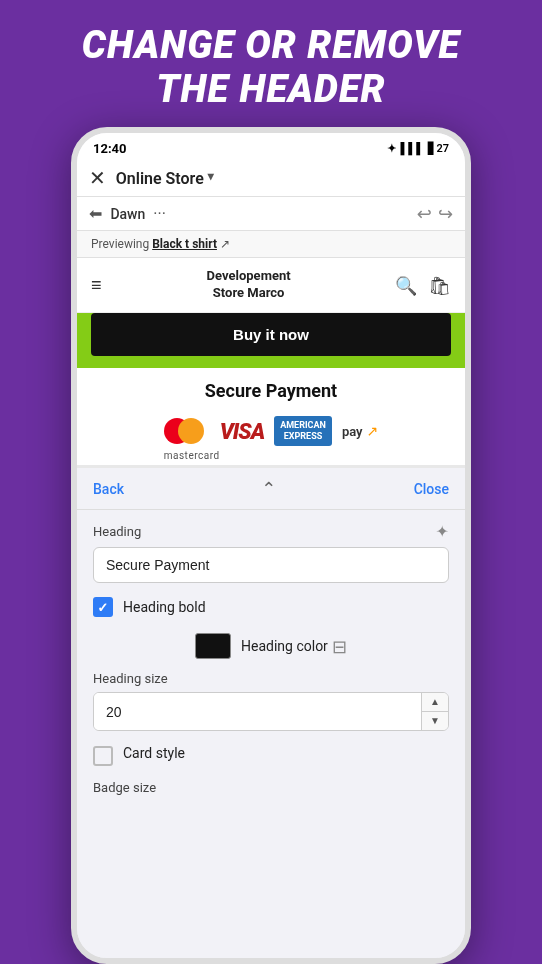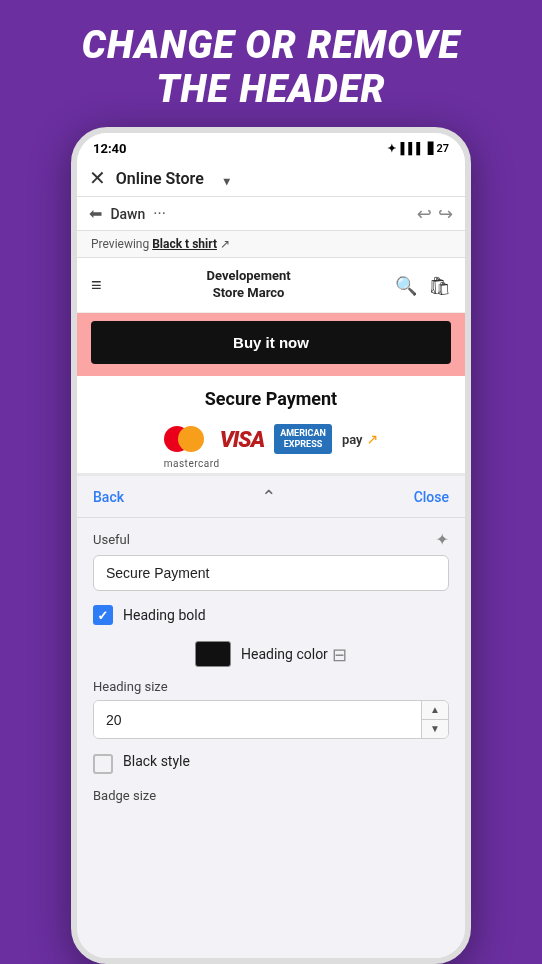--- a/index.html
+++ b/index.html
@@ -64,22 +64,22 @@
       color: #333;
       cursor: pointer;
       margin-right: 10px;
       font-weight: 400;
     }
     .store-name {
       font-size: 16px;
       font-weight: 600;
       color: #222;
       display: flex;
-      align-items: flex-end;
-      gap: 20px;
+      align-items: flex-start;
+      gap: 4px;
     }
     .store-name .chevron { font-size: 12px; color: #555; }
 
     
     .theme-bar {
       background: #ffffff;
       display: flex;
       align-items: center;
       justify-content: space-between;
       padding: 6px 12px;
@@ -110,22 +110,22 @@
       justify-content: space-between;
       padding: 10px 14px;
       border-bottom: 1px solid #eee;
     }
     .hamburger { font-size: 18px; color: #333; }
     .store-title { font-size: 13px; font-weight: 700; text-align: center; color: #222; line-height: 1.3; }
     .store-icons { display: flex; gap: 10px; font-size: 18px; color: #333; }
 
     
     .buy-button-area {
-      background: #fca5a5;
-      padding: 8px 14px 12px;
+      background: #84cc16;
+      padding: 0 14px 12px;
     }
     .buy-button {
       background: #111;
       color: #fff;
       width: 100%;
       padding: 13px;
       border: none;
       border-radius: 4px;
       font-size: 15px;
       font-weight: 600;
@@ -472,21 +472,21 @@
     <div class="back-close-bar">
       <span class="back-btn">Back</span>
       <span class="collapse-btn">⌃</span>
       <span class="close-btn">Close</span>
     </div>
 
     <div class="form-section">
 
       <div class="field-row">
         <div class="field-label">
-          <span>Useful</span>
+          <span>Heading</span>
           <span class="field-label-icon">✦</span>
         </div>
         <input class="field-input" type="text" value="Secure Payment" style="">
       </div>
 
       <div class="checkbox-row">
         <div class="checkbox-box">
           <span class="check">✓</span>
         </div>
         <span class="checkbox-label">Heading bold</span>
@@ -507,21 +507,21 @@
           <div class="number-arrows">
             <button class="number-up">▲</button>
             <button class="number-down">▼</button>
           </div>
         </div>
       </div>
 
       <div class="card-style-row">
         <div class="checkbox-empty"></div>
         <div class="card-style-text">
-          <span class="card-style-label">Black style</span>
+          <span class="card-style-label">Card style</span>
         </div>
       </div>
 
       <div class="badge-row">
         <span>Badge size</span>
       </div>
 
     </div>
   </div>
 

